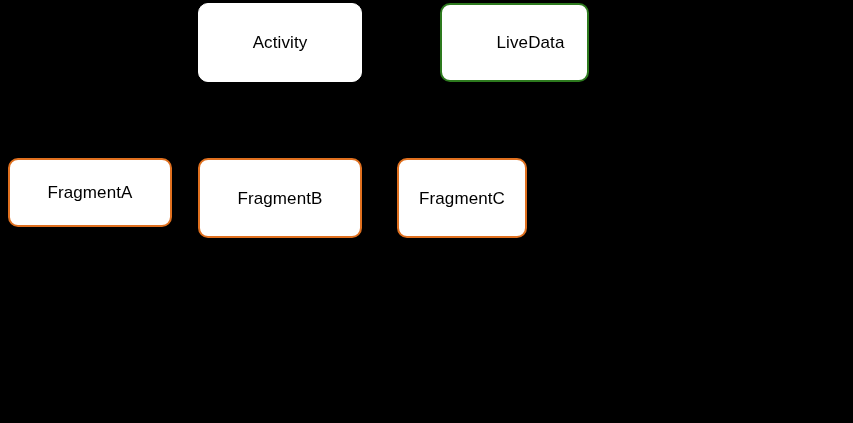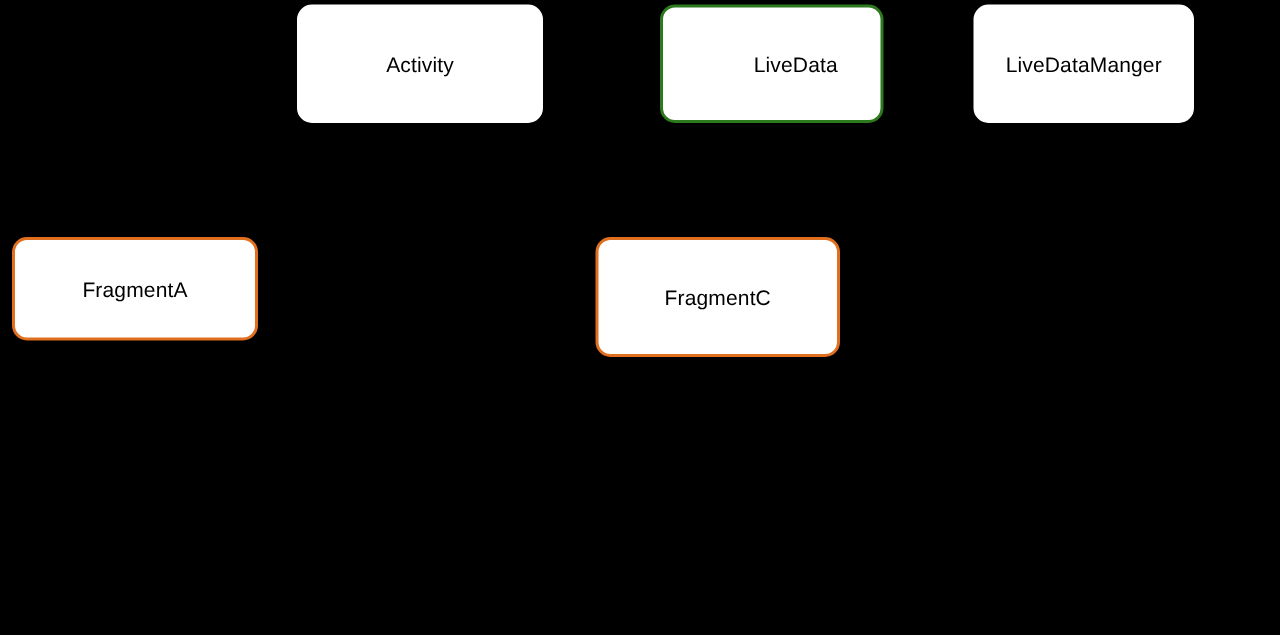--- a/index.html
+++ b/index.html
@@ -21,21 +21,21 @@
   .node {
     position: absolute;
     box-sizing: border-box;
     background: #ffffff;
     border-radius: 10px;
     display: flex;
     align-items: center;
     justify-content: center;
     color: #000000;
     font-family: "Liberation Sans", sans-serif;
-    font-size: 14px;
+    font-size: 17px;
     font-weight: 400;
     line-height: 1;
     letter-spacing: 0.1px;
     text-align: center;
     -webkit-font-smoothing: antialiased;
   }
   .node-label {
     display: block;
     white-space: nowrap;
   }
@@ -55,26 +55,26 @@
 <div id="canvas">
 
   <div class="node border-none" style="left:198px; top:3px; width:164px; height:79px;">
     <span class="node-label">Activity</span>
   </div>
 
   <div class="node border-green" style="left:440px; top:3px; width:149px; height:79px;padding-left:32px;">
     <span class="node-label">LiveData</span>
   </div>
 
-  <div class="node border-none" style="left:649px; top:3px; width:147px; height:79px;">
-    <span class="node-label">LiveDataManger</span>
-  </div>
 
   <div class="node border-orange" style="left:8px; top:158px; width:164px; height:69px;">
     <span class="node-label">FragmentA</span>
   </div>
 
+  <div class="node border-orange" style="left:198px; top:158px; width:164px; height:80px;">
+    <span class="node-label">FragmentB</span>
+  </div>
 
-  <div class="node border-orange" style="left:397px; top:158px; width:163px; height:80px;">
+  <div class="node border-orange" style="left:397px; top:158px; width:130px; height:80px;">
     <span class="node-label">FragmentC</span>
   </div>
 
 </div>
 
 </body></html>

